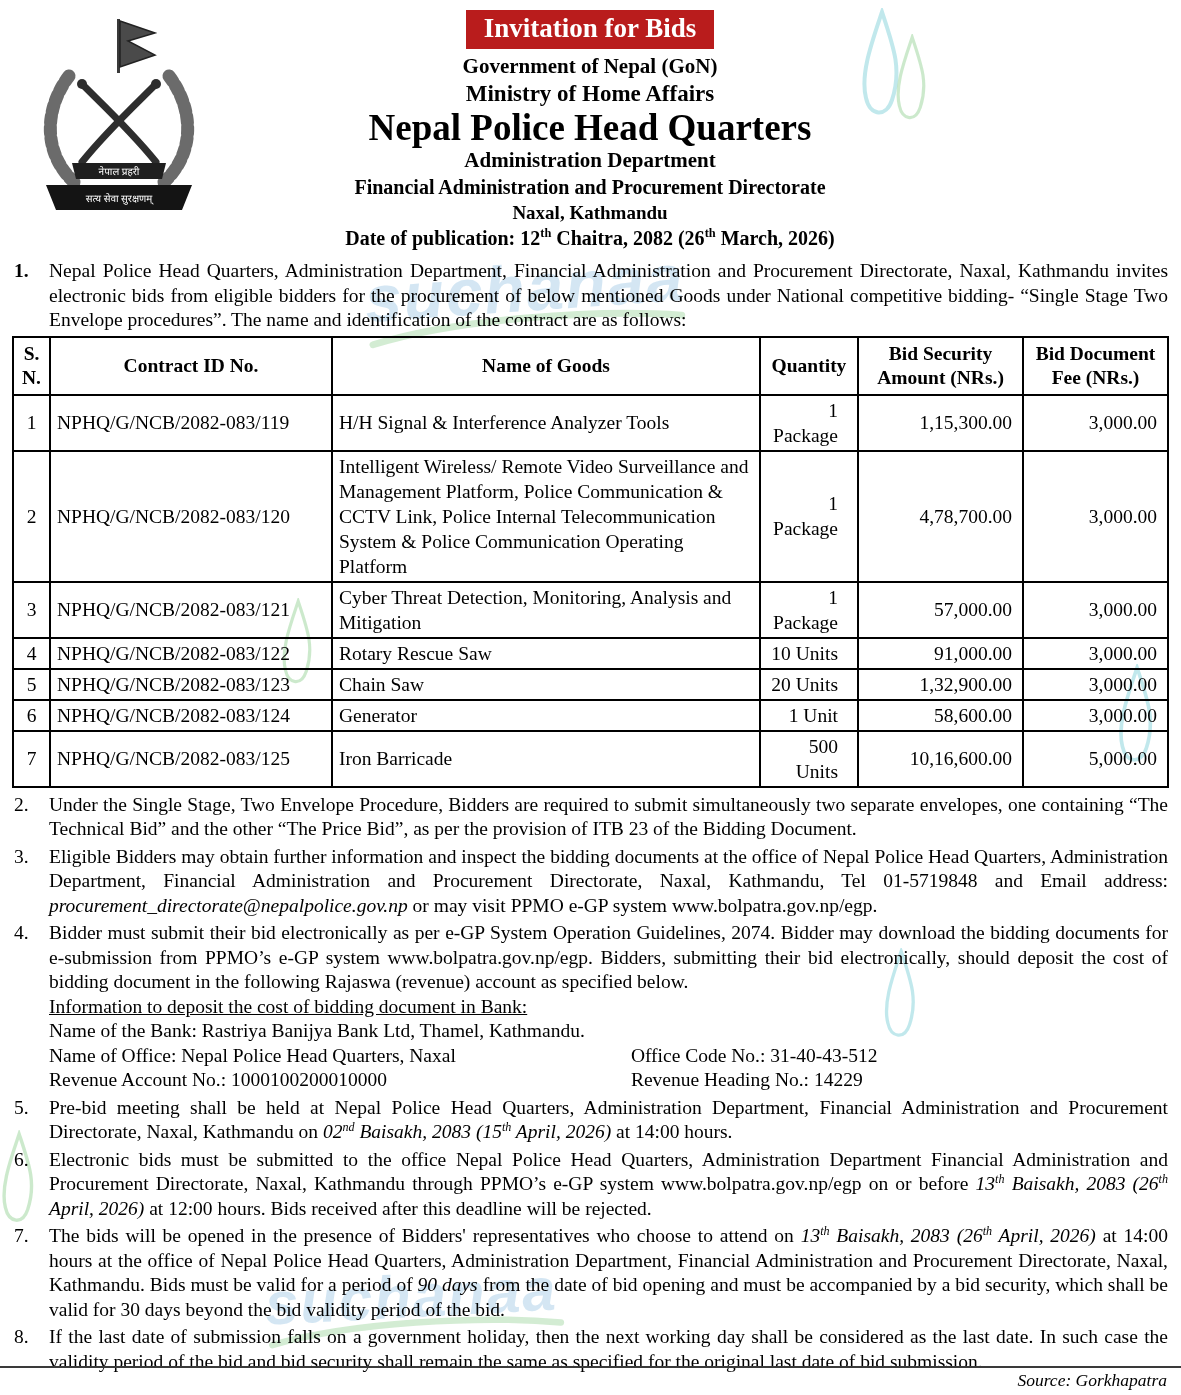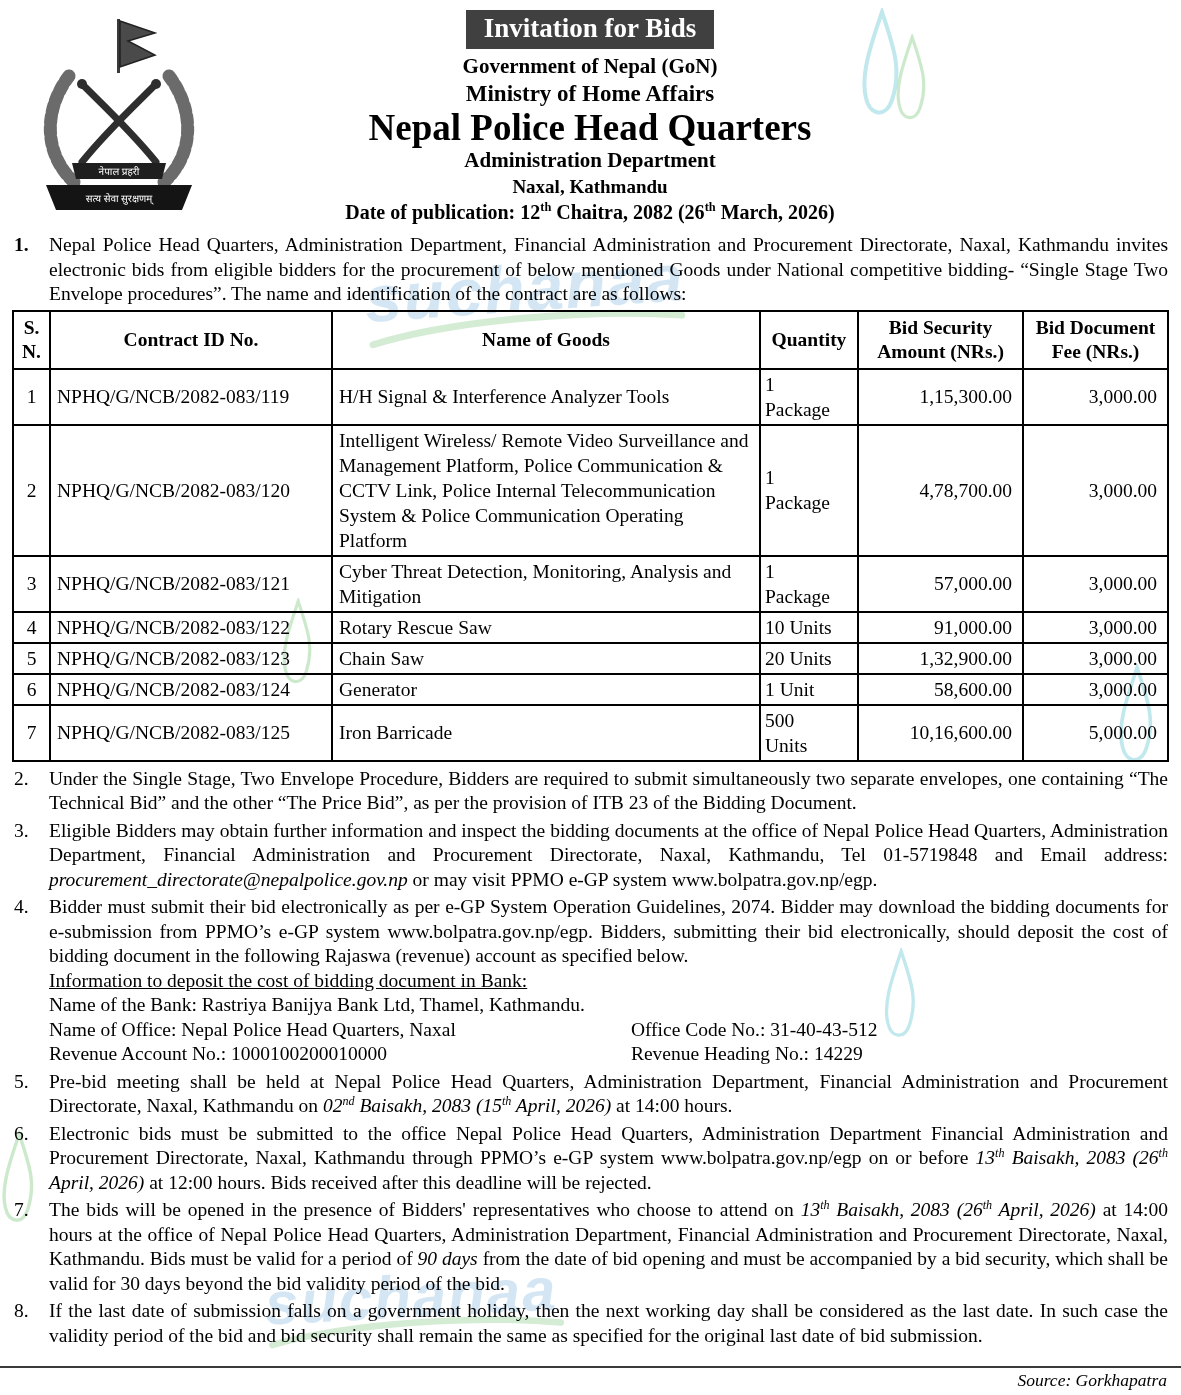--- a/index.html
+++ b/index.html
@@ -29,21 +29,21 @@
   .drop { position: absolute; opacity: 0.38; }
 
   
   .content { position: relative; z-index: 1; padding: 10px 13px 0 12px; }
 
   .logo { position: absolute; left: 24px; top: 14px; width: 190px; height: 205px; }
 
   .banner {
     display: block; width: fit-content;
     margin: 0 auto 4px auto;
-    background: #404040; color: #fff;
+    background: #b91c1c; color: #fff;
     font-weight: 700; font-size: 27px; line-height: 1.3;
     padding: 1px 18px 3px 18px; text-align: center;
   }
   .hdr { text-align: center; font-weight: 700; }
   .hdr.gov        { font-size: 21px; line-height: 26px; }
   .hdr.ministry   { font-size: 23px; line-height: 29px; }
   .hdr.org        { font-size: 37px; line-height: 39px; }
   .hdr.dept       { font-size: 21px; line-height: 27px; }
   .hdr.directorate{ font-size: 20px; line-height: 26px; }
   .hdr.location   { font-size: 19px; line-height: 25px; }
@@ -66,21 +66,21 @@
   }
   .goods th, .goods td { border: 2px solid #000; font-size: 19.5px; }
   .goods th {
     font-weight: 700; text-align: center; vertical-align: middle;
     line-height: 24px; padding: 4px 2px; white-space: pre-line;
   }
   .goods td { line-height: 25px; padding: 2px 4px; vertical-align: middle; }
   .goods td:nth-child(1) { text-align: center; }
   .goods td:nth-child(2) { text-align: left;  padding-left: 6px; }
   .goods td:nth-child(3) { text-align: left;  padding-left: 6px; }
-  .goods td:nth-child(4) { padding-right: 19px; margin-top: 32px; }
+  .goods td:nth-child(4) { text-align: right; padding-right: 19px; margin-top: 32px; }
   .goods td:nth-child(5) { text-align: right; padding-right: 10px; }
   .goods td:nth-child(6) { text-align: right; padding-right: 10px; }
 
   .bank-grid { display: grid; grid-template-columns: 52% 48%; }
 
   
   .footer {
     position: absolute; left: 0; right: 0; bottom: 0; z-index: 1;
     border-top: 2px solid #3a3a3a;
     text-align: right; padding: 2px 14px 4px 14px;
@@ -140,20 +140,21 @@
       <path d="M22 171 L168 171 L158 196 L32 196 Z" fill="#141414"></path>
       <text x="95" y="188" text-anchor="middle" font-size="10" fill="#ffffff">सत्य सेवा सुरक्षणम्</text>
     </svg>
   </div>
 
   <div class="banner">Invitation for Bids</div>
   <div class="hdr gov">Government of Nepal (GoN)</div>
   <div class="hdr ministry">Ministry of Home Affairs</div>
   <div class="hdr org">Nepal Police Head Quarters</div>
   <div class="hdr dept">Administration Department</div>
+  <div class="hdr directorate">Financial Administration and Procurement Directorate</div>
   <div class="hdr location">Naxal, Kathmandu</div>
   <div class="hdr pubdate"><span>Date of publication: 12</span><span class="sup">th</span><span> Chaitra, 2082 (26</span><span class="sup">th</span><span> March, 2026)</span></div>
 
   <div class="item">
     <div class="num bold">1.</div>
     <div class="txt"><span class="b">Nepal Police Head Quarters, Administration Department, Financial Administration and Procurement Directorate, Naxal, Kathmandu</span><span> invites electronic bids from eligible bidders for the procurement of below mentioned Goods under National competitive bidding- </span><span class="b">“Single Stage Two Envelope procedures”</span><span>. The name and identification of the contract are as follows:</span></div>
   </div>
 
   <table class="goods">
     <colgroup>

